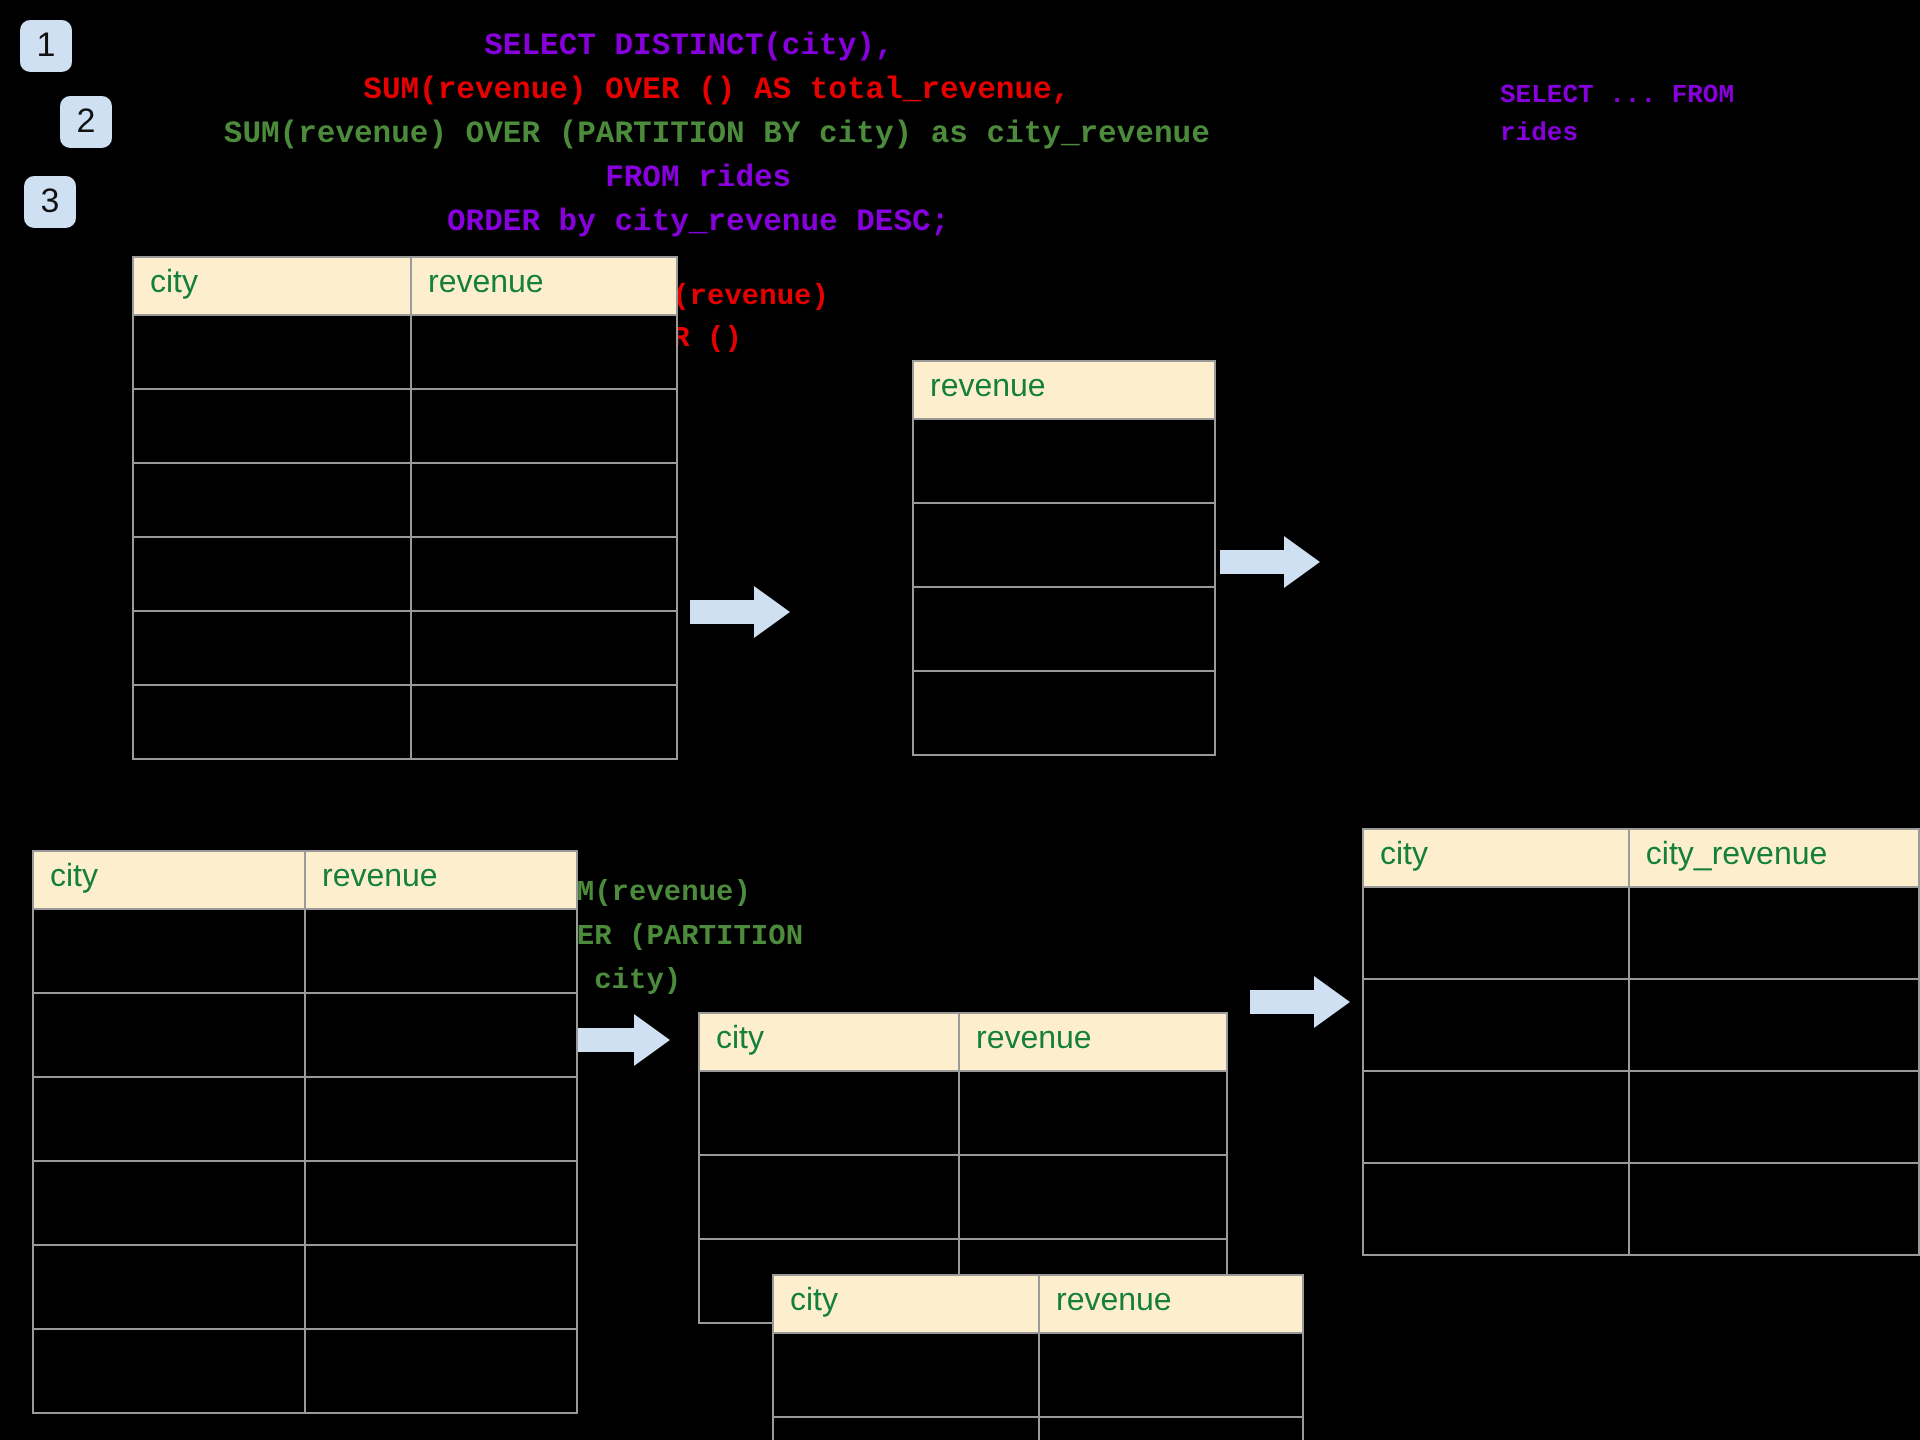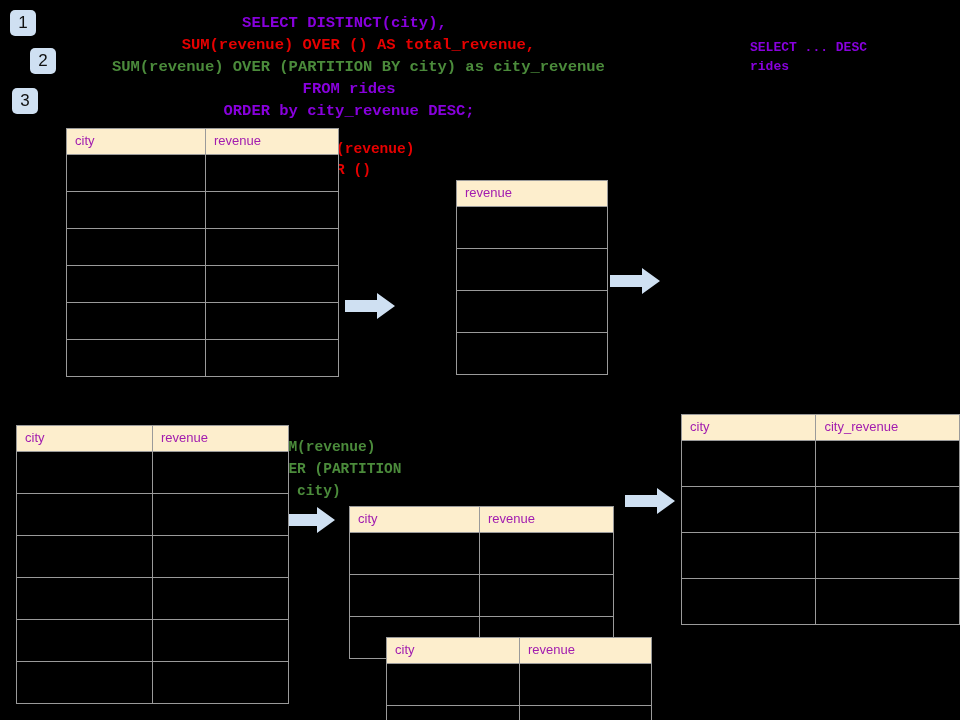--- a/index.html
+++ b/index.html
@@ -57,24 +57,24 @@
     background: #000000;
     table-layout: fixed;
   }
   .tbl th, .tbl td {
     border: 1px solid #9a9a9a;
     padding: 0;
     margin: 0;
   }
   .tbl th {
     background: #fdeecd;
-    color: #a21caf;
+    color: #15803d;
     font-family: "Liberation Sans", sans-serif;
     font-weight: normal;
-    font-size: 13px;
+    font-size: 16px;
     text-align: left;
     padding: 4px 8px 6px 8px;
     white-space: nowrap;
   }
   .tbl td {
     background: #000000;
   }
 
   
   .arrow {
@@ -88,21 +88,21 @@
 
   <div id="step-badges">
       <div class="step-badge" style="left: 10px; top: 10px; background: rgb(207, 224, 242);">1</div>
       <div class="step-badge" style="left: 30px; top: 48px; background: rgb(207, 224, 242);">2</div>
       <div class="step-badge" style="left: 12px; top: 88px; background: rgb(207, 224, 242);">3</div>
     </div>
 
   <div class="sql-block" id="sql-block" style="left:84px; top:12px;"><div class="sql-line" style="color: rgb(136, 0, 221); padding-left: 0px;">SELECT DISTINCT(city),</div><div class="sql-line" style="color: rgb(230, 0, 0); padding-left: 27.9px;">SUM(revenue) OVER () AS total_revenue,</div><div class="sql-line" style="color: rgb(75, 139, 59); padding-left: 27.9px;">SUM(revenue) OVER (PARTITION BY city) as city_revenue</div><div class="sql-line" style="color: rgb(136, 0, 221); padding-left: 9.3px;">FROM rides</div><div class="sql-line" style="color: rgb(136, 0, 221); padding-left: 9.3px;">ORDER by city_revenue DESC;</div></div>
 
   <div id="annotations">
-      <div class="annot" style="left: 750px; top: 38px; color: rgb(136, 0, 221); font-size: 13px; line-height: 19px;">SELECT ... DESC
+      <div class="annot" style="left: 750px; top: 38px; color: rgb(136, 0, 221); font-size: 13px; line-height: 19px;">SELECT ... FROM
 rides</div>
       <div class="annot" style="left: 310px; top: 139px; color: rgb(230, 0, 0); font-size: 14.5px; line-height: 21px; width: 180px;">SUM(revenue)
 OVER ()</div>
       <div class="annot" style="left: 271px; top: 436px; color: rgb(75, 139, 59); font-size: 14.5px; line-height: 22px; width: 190px;">SUM(revenue)
 OVER (PARTITION
 BY city)</div>
     </div>
 
   <div id="tables">
       <table class="tbl" style="left: 66px; top: 128px; z-index: 2;">

